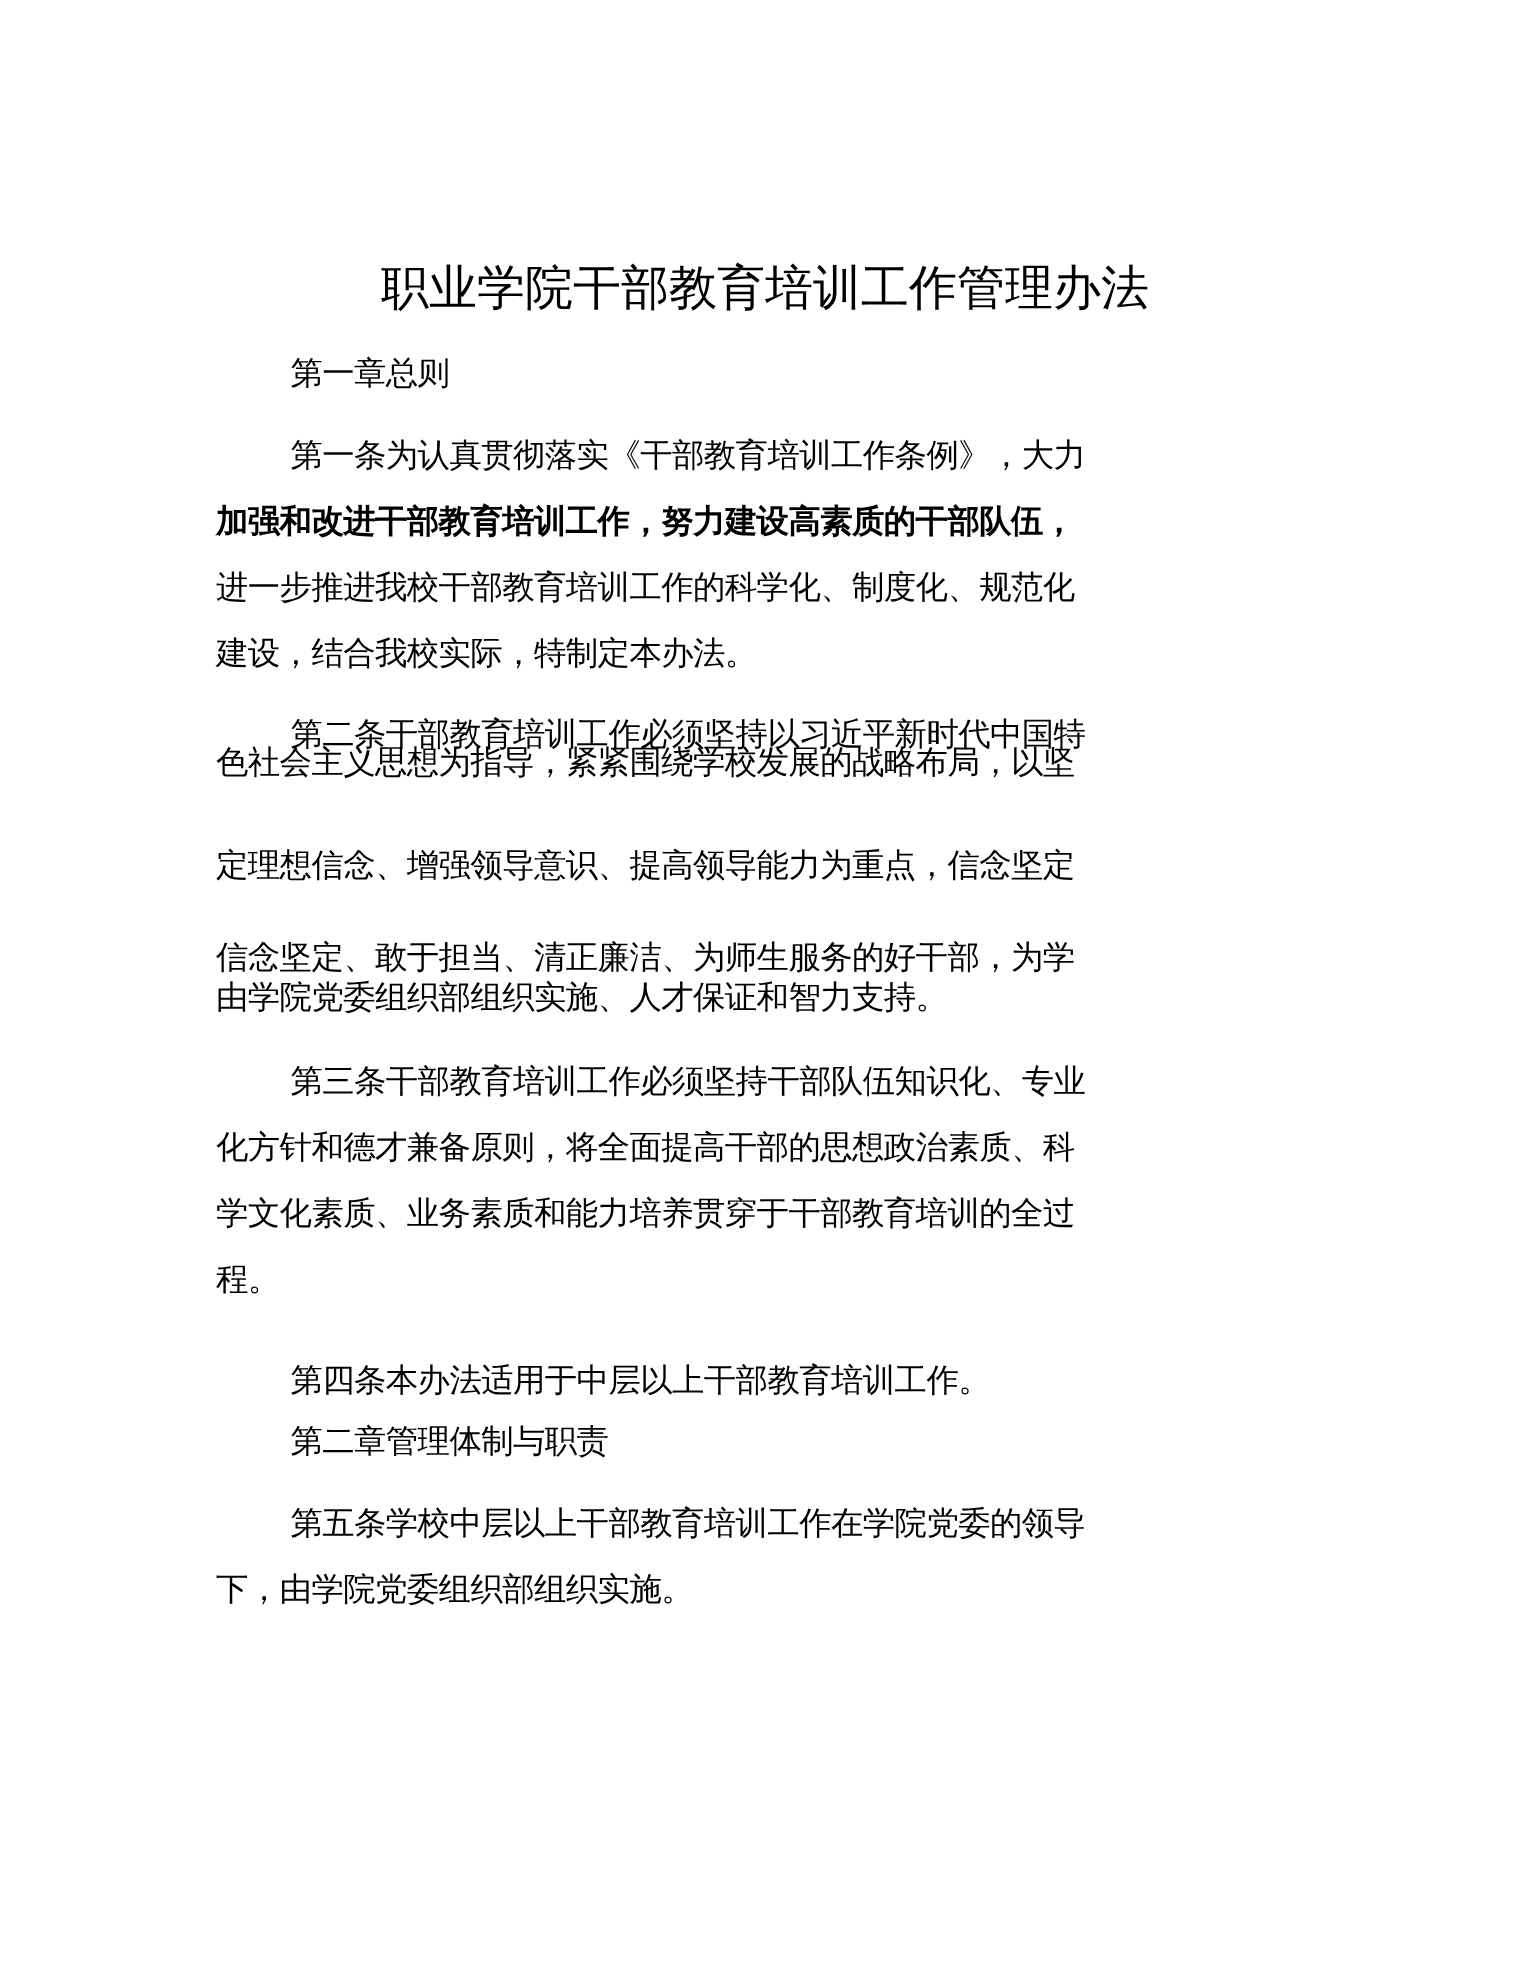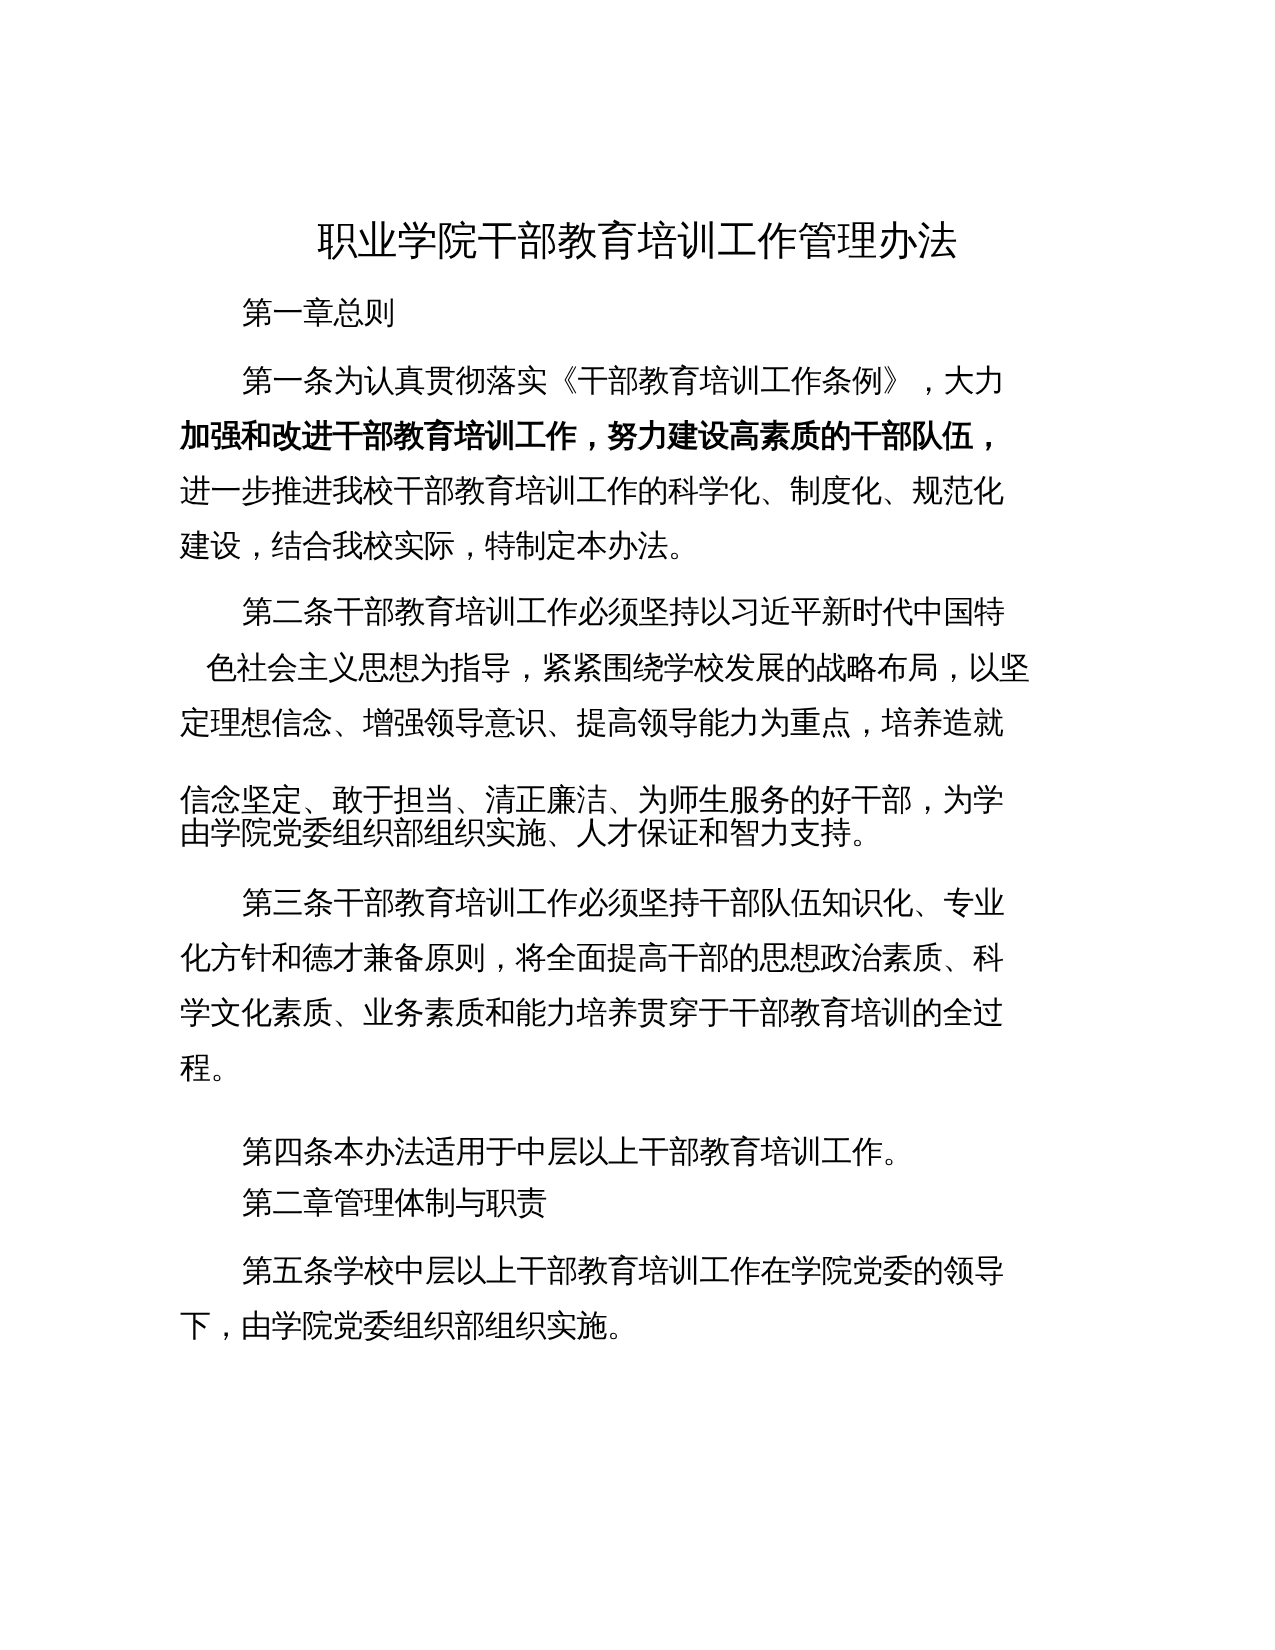--- a/index.html
+++ b/index.html
@@ -30,43 +30,43 @@
       top: 212px;
       text-align: center;
       font-size: 40px;
       line-height: 56px;
       letter-spacing: 0px;
       white-space: nowrap;
     }
     .line {
       position: absolute;
       left: 180px;
-      font-size: 31px;
+      font-size: 27px;
       line-height: 44px;
       white-space: nowrap;
       letter-spacing: -0.5px;
     }
     .indent {
       left: 242px;
     }
   </style>
 </head>
 <body>
 
 <div class="page">
   <div class="title">职业学院干部教育培训工作管理办法</div>
   <div id="lines-container">
     <div class="line indent" style="top: 290px;">第一章总则</div>
     <div class="line indent" style="top: 358px;">第一条为认真贯彻落实《干部教育培训工作条例》，大力</div>
     <div class="line" style="top: 413px; font-weight: bold;">加强和改进干部教育培训工作，努力建设高素质的干部队伍，</div>
     <div class="line" style="top: 468px;">进一步推进我校干部教育培训工作的科学化、制度化、规范化</div>
     <div class="line" style="top: 523px;">建设，结合我校实际，特制定本办法。</div>
     <div class="line indent" style="top: 590px; font-family: Liberation Serif, serif;">第二条干部教育培训工作必须坚持以习近平新时代中国特</div>
-    <div class="line" style="top: 645px; margin-left: 26px;">色社会主义思想为指导，紧紧围绕学校发展的战略布局，以坚</div>
-    <div class="line" style="top: 700px;">定理想信念、增强领导意识、提高领导能力为重点，培养造就</div>
+    <div class="line" style="top: 614px;">色社会主义思想为指导，紧紧围绕学校发展的战略布局，以坚</div>
+    <div class="line" style="top: 700px;">定理想信念、增强领导意识、提高领导能力为重点，信念坚定</div>
     <div class="line" style="top: 777px;">信念坚定、敢于担当、清正廉洁、为师生服务的好干部，为学</div>
     <div class="line" style="top: 810px;">由学院党委组织部组织实施、人才保证和智力支持。</div>
     <div class="line indent" style="top: 880px;">第三条干部教育培训工作必须坚持干部队伍知识化、专业</div>
     <div class="line" style="top: 935px;">化方针和德才兼备原则，将全面提高干部的思想政治素质、科</div>
     <div class="line" style="top: 990px;">学文化素质、业务素质和能力培养贯穿于干部教育培训的全过</div>
     <div class="line" style="top: 1045px;">程。</div>
     <div class="line indent" style="top: 1113px; margin-top: 16px;">第四条本办法适用于中层以上干部教育培训工作。</div>
     <div class="line indent" style="top: 1180px;">第二章管理体制与职责</div>
     <div class="line indent" style="top: 1248px;">第五条学校中层以上干部教育培训工作在学院党委的领导</div>
     <div class="line" style="top: 1303px;">下，由学院党委组织部组织实施。</div>

